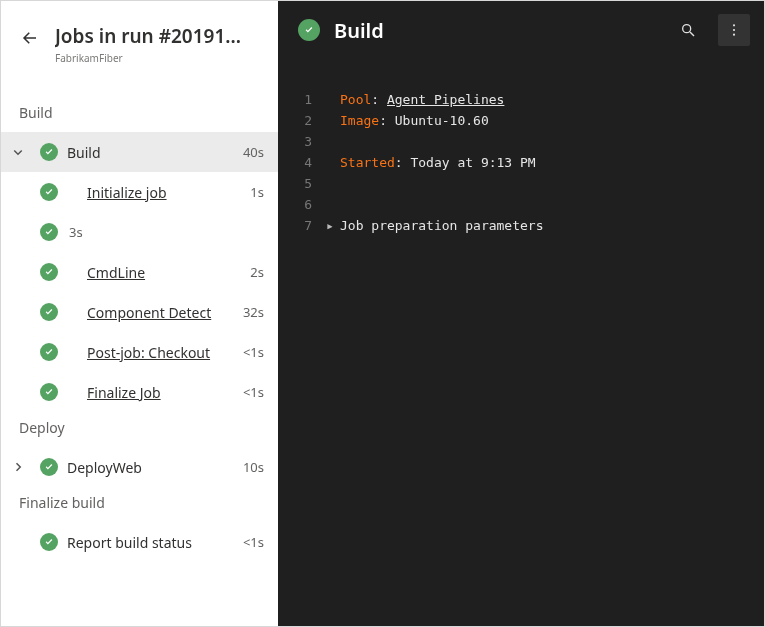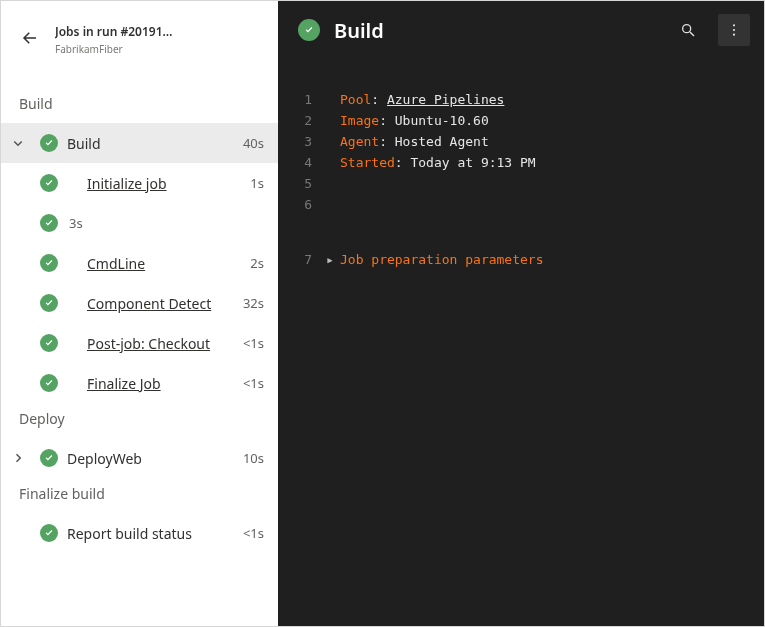--- a/index.html
+++ b/index.html
@@ -33,21 +33,21 @@
   }
   .back-btn {
     background: none; border: none; padding: 6px 2px 0 2px;
     cursor: pointer;
     color: #323130;
     display: flex; align-items: center; justify-content: center;
   }
   .back-btn svg { width: 18px; height: 18px; }
   .left-title-block { display:flex; flex-direction:column; }
   .left-title {
-    font-size: 12px; font-weight: 600;
+    font-size: 19px; font-weight: 600;
     color: #323130;
     white-space: nowrap; overflow: hidden; text-overflow: ellipsis;
     max-width: 210px;
   }
   .left-subtitle {
     font-size: 10px; color: #7b7a78; margin-top: 2px;
   }
 
   .tree { flex:1; overflow-y:auto; padding-top: 28px; }
 
@@ -143,21 +143,21 @@
     user-select: none;
     flex-shrink: 0;
   }
   .twisty {
     width: 14px; flex-shrink:0;
     color: #bbb;
   }
   .log-text { white-space: pre; }
   .log-text a { color: #e6e6e6; text-decoration: underline; }
   .kv-label { color: #f97316; }
-  .fold-text { color: #f97316; margin-top: 34px; }
+  .fold-text { color: #e5e5e5; }
 </style>
 </head>
 <body>
 
 <div class="app">
 
   <aside class="left">
     <div class="left-header">
       <button class="back-btn" aria-label="Back">
         <svg viewBox="0 0 24 24">
@@ -312,31 +312,30 @@
             <circle cx="12" cy="12" r="1.6" fill="currentColor"></circle>
             <circle cx="12" cy="19" r="1.6" fill="currentColor"></circle>
           </svg>
       </button>
     </div>
 
     <div class="log" id="log">
         <div class="log-line">
           <span class="gutter">1</span>
           <span class="twisty"></span>
-          <span class="log-text"><span class="kv-label">Pool</span>: <a href="#">Azure Pipelines</a></span>
+          <span class="log-text"><span class="kv-label">Pool</span>: <a href="#">Agent Pipelines</a></span>
         </div>
         <div class="log-line">
           <span class="gutter">2</span>
           <span class="twisty"></span>
           <span class="log-text"><span class="kv-label">Image</span>: <span>Ubuntu-10.60</span></span>
         </div>
         <div class="log-line">
           <span class="gutter">3</span>
           <span class="twisty"></span>
-          <span class="log-text"><span class="kv-label">Agent</span>: <span>Hosted Agent</span></span>
         </div>
         <div class="log-line">
           <span class="gutter">4</span>
           <span class="twisty"></span>
           <span class="log-text"><span class="kv-label">Started</span>: <span>Today at 9:13 PM</span></span>
         </div>
         <div class="log-line">
           <span class="gutter">5</span>
           <span class="twisty"></span>
         </div>

